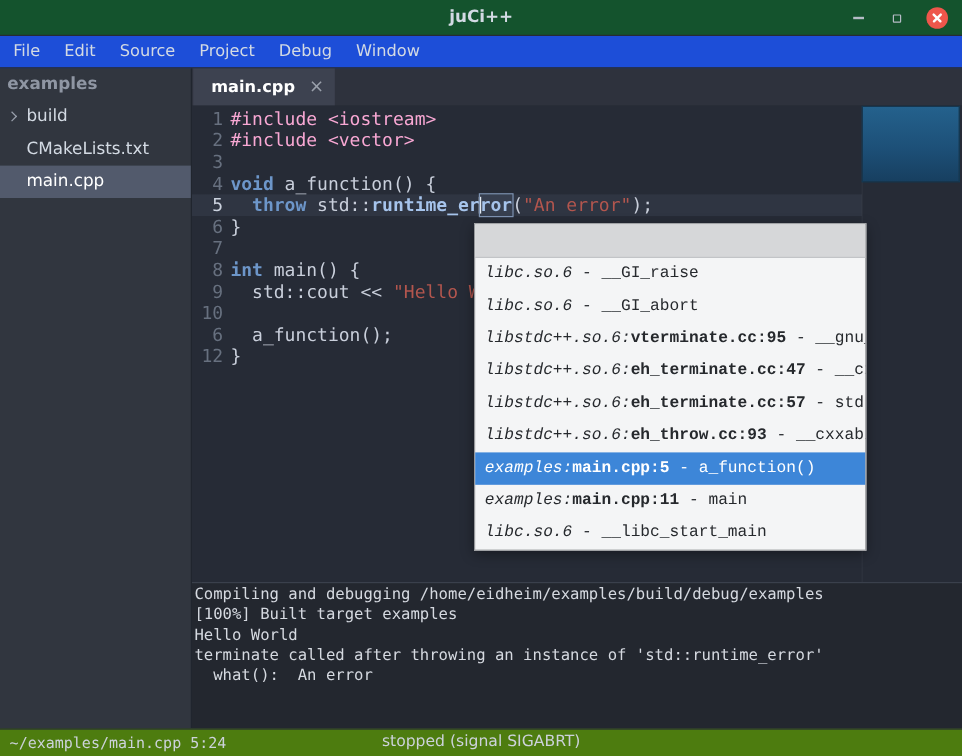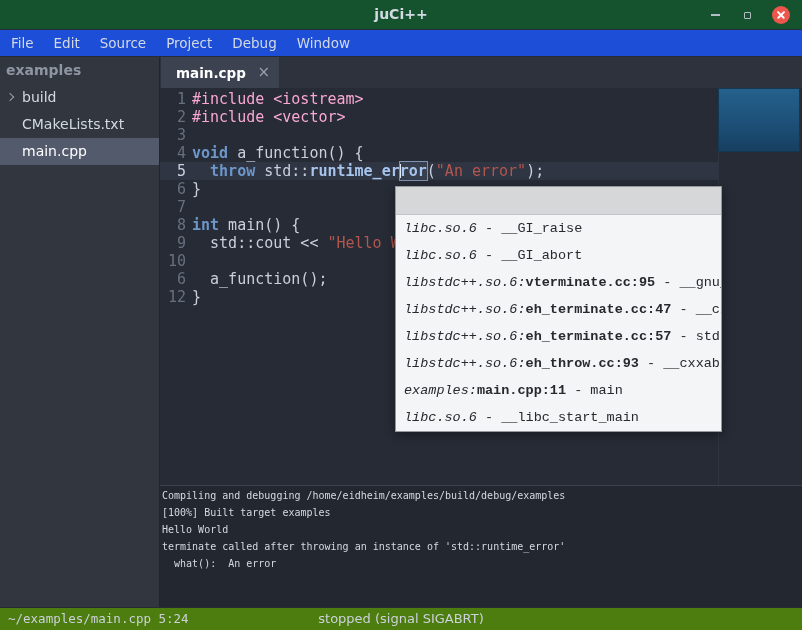--- a/index.html
+++ b/index.html
@@ -64,21 +64,21 @@
     box-shadow:0 3px 10px rgba(0,0,0,0.4);box-sizing:border-box;z-index:5;
     font-family:Liberation Mono, monospace;font-size:13.5px;color:#26292d;}
   .popup-header{height:27px;background:#d6d7d9;border-bottom:1px solid #c2c4c7;}
   .popup-row{height:27px;line-height:27px;padding:0 8px;white-space:nowrap;overflow:hidden;}
   .popup-row i{font-style:italic;}
   .popup-row b{font-weight:bold;}
   .popup-row.sel{background:#3d86d8;color:#ffffff;}
 
   
   .terminal{position:absolute;top:485px;left:160px;right:0;bottom:23px;background:#23272f;border-top:1px solid #3a404c;
-    box-sizing:border-box;font-family:"DejaVu Sans Mono","Liberation Mono",monospace;font-size:10px;line-height:17px;
+    box-sizing:border-box;font-family:"DejaVu Sans Mono","Liberation Mono",monospace;font-size:13px;line-height:17px;
     color:#d5d9e0;padding:1px 0 0 2px;overflow:hidden;}
   .t-line{white-space:pre;}
 
   
   .statusbar{position:absolute;left:0;right:0;bottom:0;height:23px;background:#4d7c0f;border-top:1px solid #262b34;box-sizing:border-box;font-size:13px;color:#ccd2da;}
   .st-left{position:absolute;left:8px;top:0;line-height:22px;font-family:"DejaVu Sans Mono","Liberation Mono",monospace;font-size:12.5px;}
   .st-center{position:absolute;left:50%;top:0;transform:translateX(-50%);line-height:22px;}
 </style>
 </head>
 <body>
@@ -144,20 +144,21 @@
 
   <div class="popup">
     <div class="popup-header"></div>
     <div id="popup-items">
         <div class="popup-row"><i>libc.so.6</i><span> - __GI_raise</span></div>
         <div class="popup-row"><i>libc.so.6</i><span> - __GI_abort</span></div>
         <div class="popup-row"><i>libstdc++.so.6:</i><b>vterminate.cc:95</b><span> - __gnu_cxx::__verbose_terminate_handler()</span></div>
         <div class="popup-row"><i>libstdc++.so.6:</i><b>eh_terminate.cc:47</b><span> - __cxxabiv1::__terminate(void (*)())</span></div>
         <div class="popup-row"><i>libstdc++.so.6:</i><b>eh_terminate.cc:57</b><span> - std::terminate()</span></div>
         <div class="popup-row"><i>libstdc++.so.6:</i><b>eh_throw.cc:93</b><span> - __cxxabiv1::__cxa_throw</span></div>
+        <div class="popup-row sel"><i>examples:</i><b>main.cpp:5</b><span> - a_function()</span></div>
         <div class="popup-row"><i>examples:</i><b>main.cpp:11</b><span> - main</span></div>
         <div class="popup-row"><i>libc.so.6</i><span> - __libc_start_main</span></div>
       </div>
   </div>
 
   <div class="terminal">
     <div id="terminal-lines">
         <div class="t-line">Compiling and debugging /home/eidheim/examples/build/debug/examples</div>
         <div class="t-line">[100%] Built target examples</div>
         <div class="t-line">Hello World</div>

